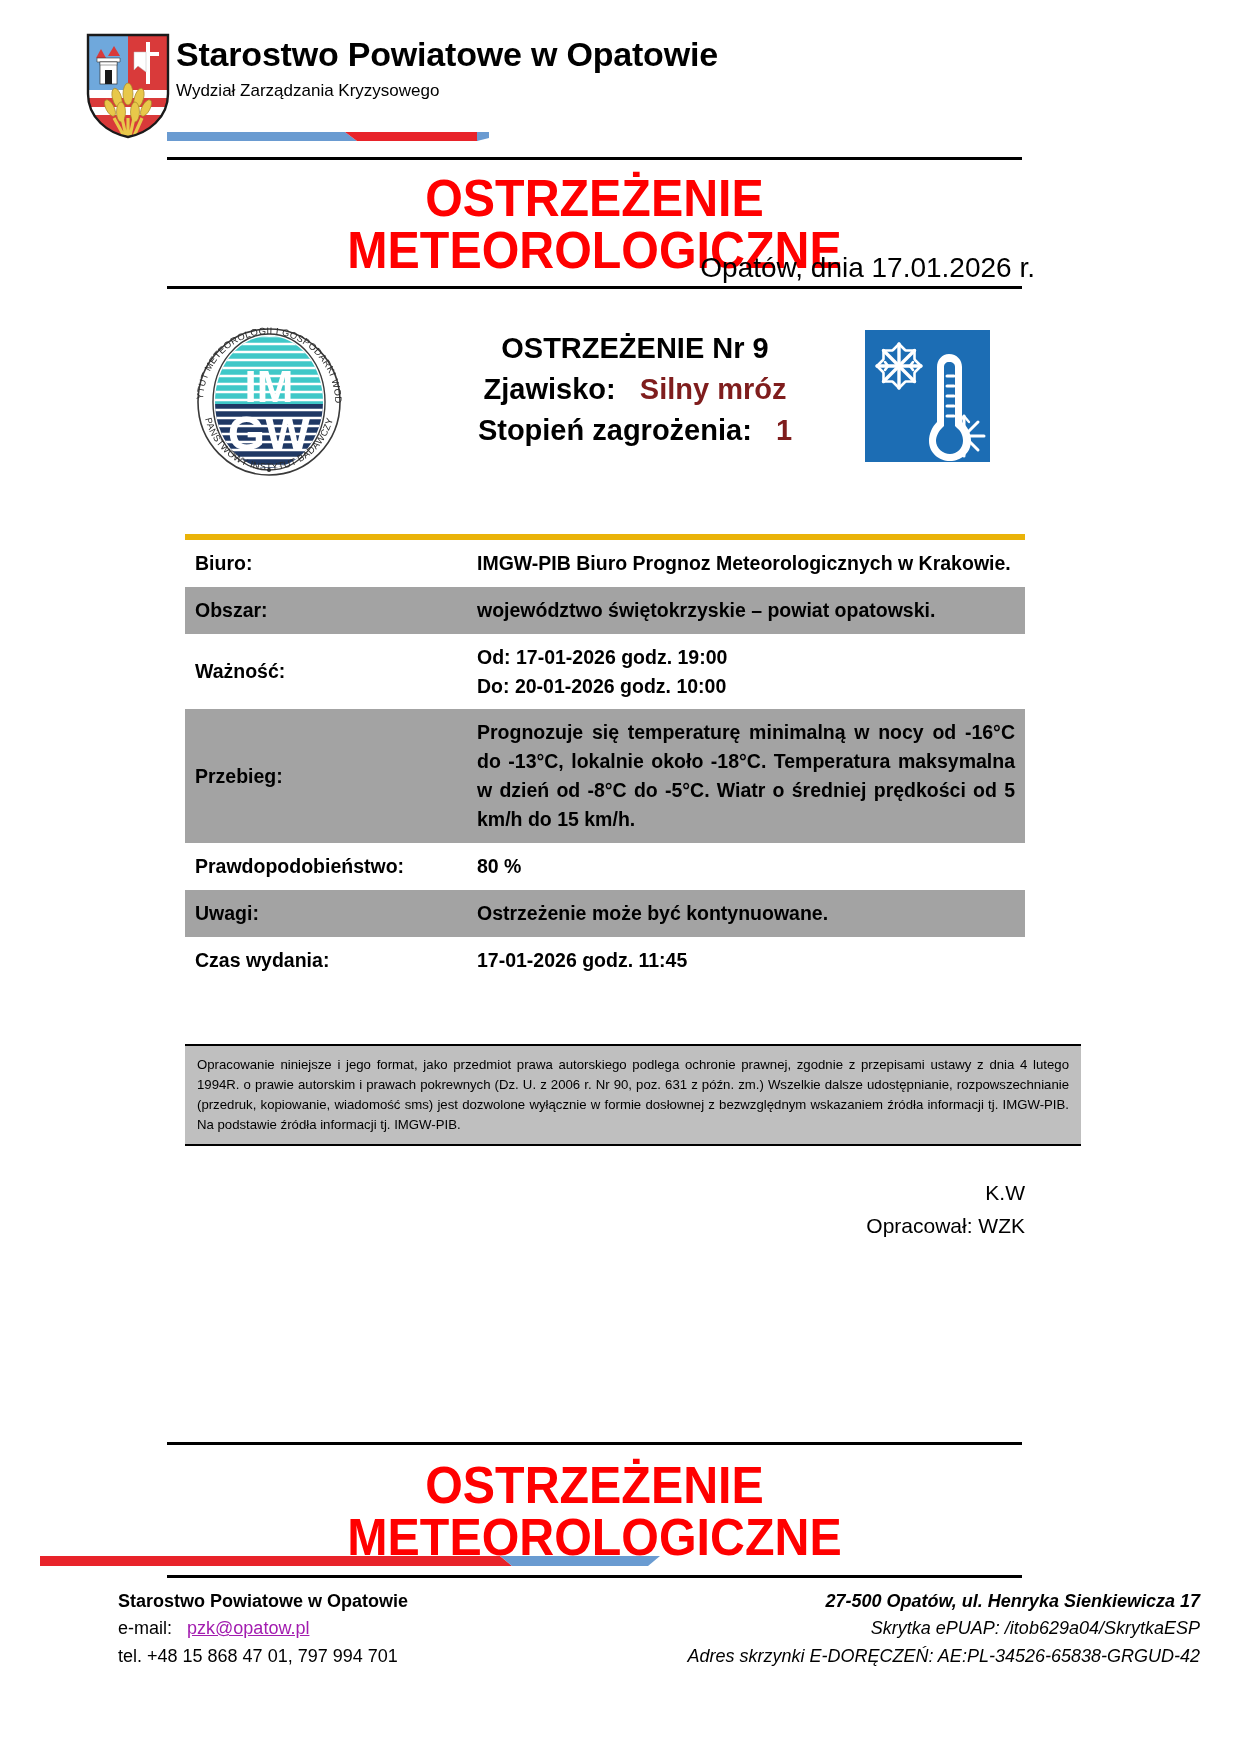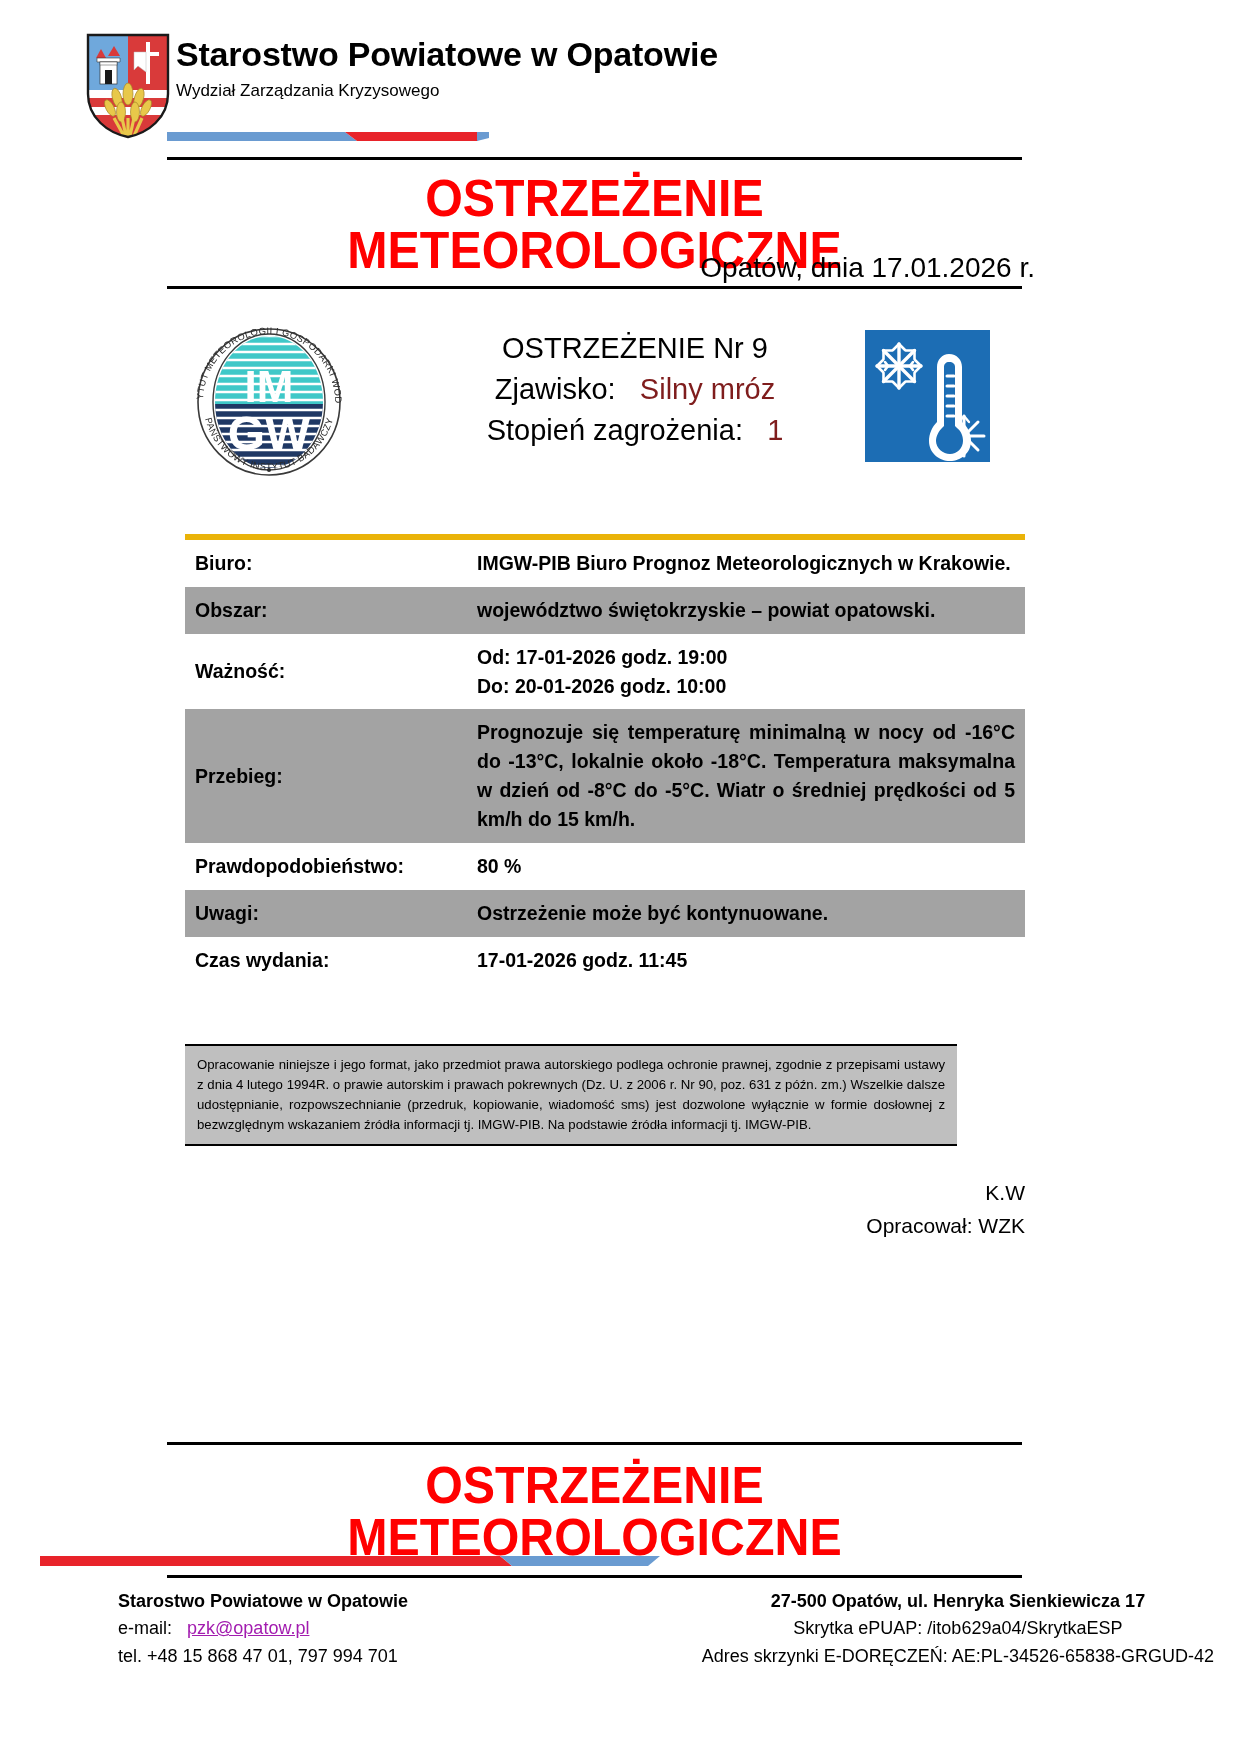--- a/index.html
+++ b/index.html
@@ -115,21 +115,21 @@
   }
   .summary-text {
     position: absolute;
     left: 240px;
     top: 10px;
     width: 430px;
     text-align: center;
   }
   .sum-row {
     font-size: 29px;
-    font-weight: normal;
+    font-weight: bold;
     line-height: 1.42;
     white-space: nowrap;
   }
   .sum-red { color: #7f1d1d; }
   .frost-icon {
     position: absolute;
     left: 685px;
     top: 12px;
     width: 125px;
     height: 132px;
@@ -165,21 +165,21 @@
     padding-right: 10px;
   }
   .tbl tr.shade td { background: #a3a3a3; }
   .tbl tr.top-border td { border-top: 6px solid #eab308; }
   .val .nowrapline { white-space: nowrap; display: block; }
 
   .legal {
     position: absolute;
     left: 145px;
     top: 1044px;
-    width: 772px;
+    width: 896px;
     background: #bfbfbf;
     border-top: 2px solid #000;
     border-bottom: 2px solid #000;
     box-sizing: border-box;
     padding: 9px 12px 9px 12px;
     font-size: 13.2px;
     line-height: 1.52;
     text-align: justify;
     text-align-last: left;
     font-weight: normal;
@@ -213,23 +213,24 @@
     line-height: 1.52;
   }
   .footer-left {
     position: absolute;
     left: 78px;
     top: 0;
     text-align: left;
   }
   .footer-right {
     position: absolute;
-    right: 66px;
+    right: 80px;
     top: 0;
-    text-align: center;
+    text-align: right;
+    font-style: italic;
   }
   .fbold { font-weight: bold; }
   .flink { color: #a21caf; text-decoration: underline; }
 </style>
 </head>
 <body>
 
 <div class="page">
 
   <div class="header">

